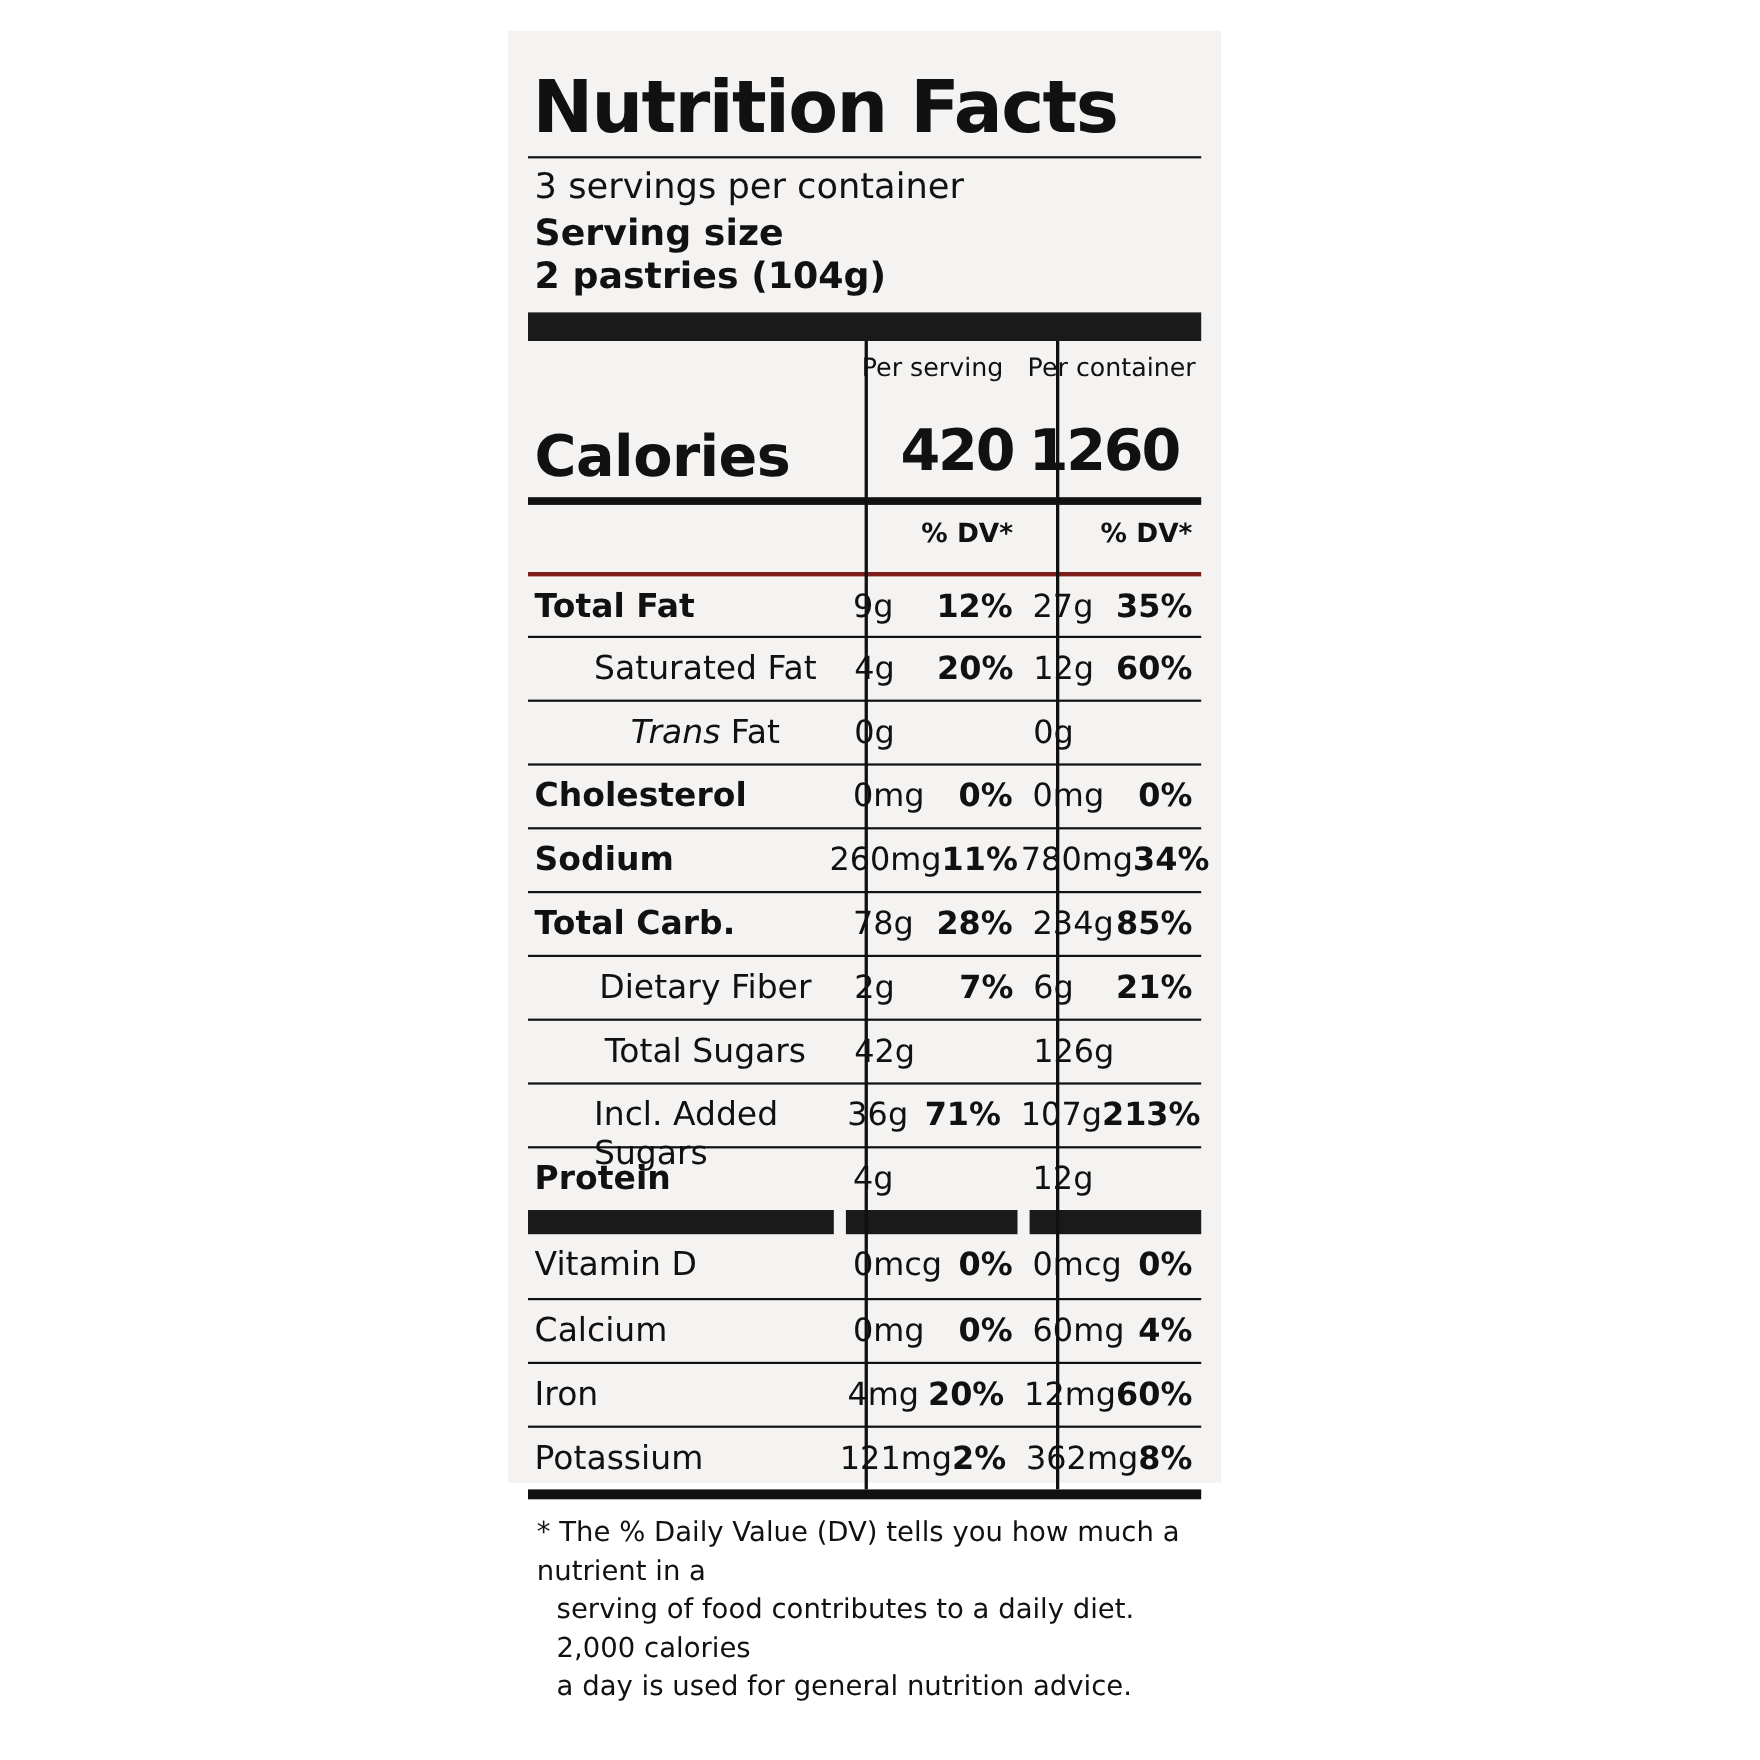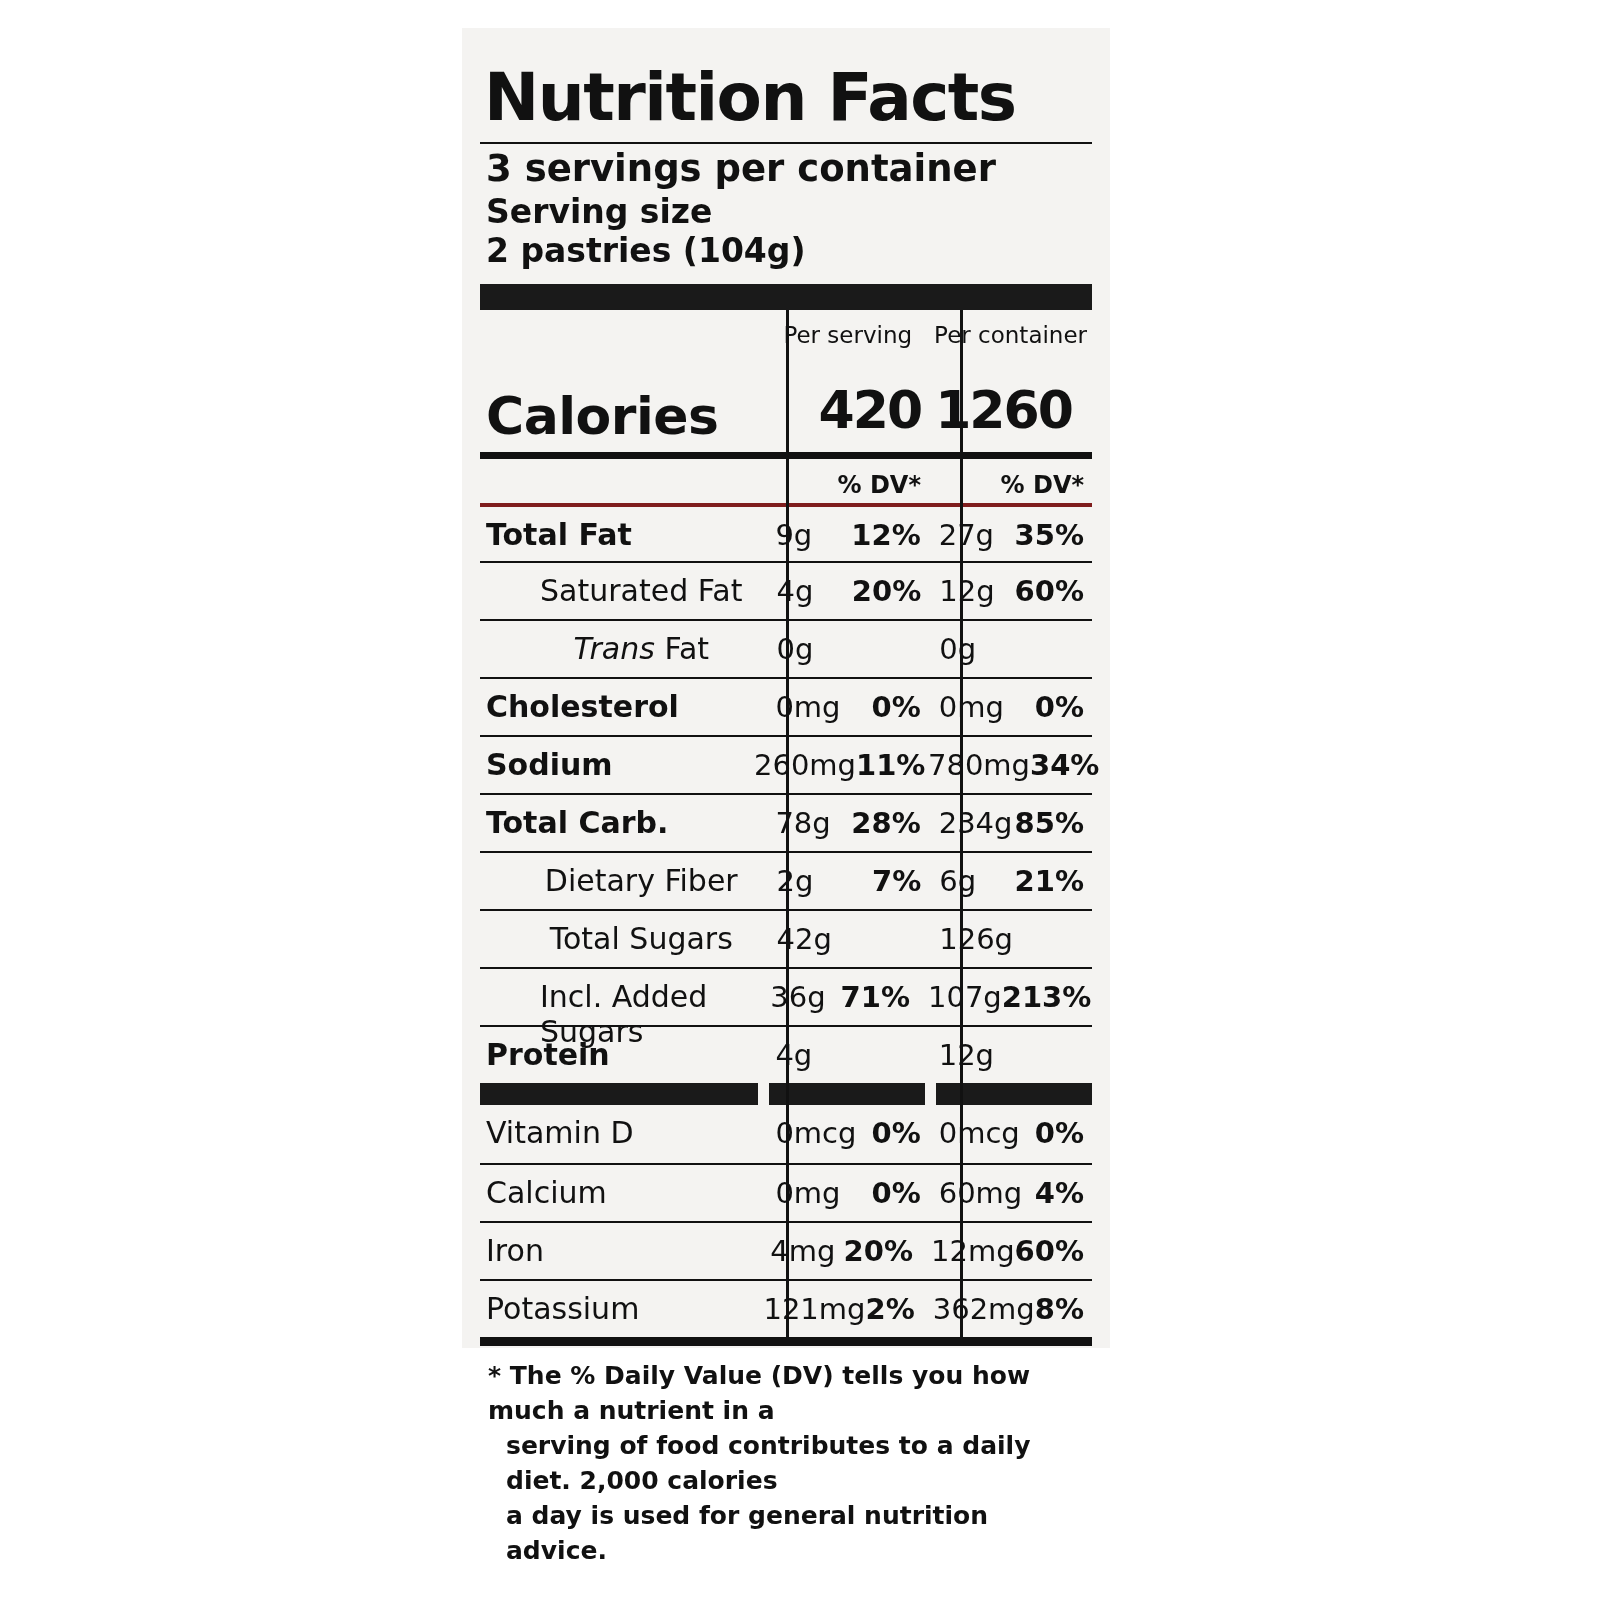--- a/index.html
+++ b/index.html
@@ -38,24 +38,23 @@
     letter-spacing: -1.5px;
     margin: 22px 0 0 0;
     padding-left: 4px;
   }
   .rule-hair {
     height: 2px;
     background: #111;
     margin: 6px 0 4px 0;
   }
   .servings {
-    font-size: 37px;
+    font-size: 32px;
     line-height: 42px;
     padding-left: 6px;
-    font-weight: bold;
   }
   .serving-size-row {
     display: flex;
     justify-content: flex-start;
     align-items: baseline;
     font-size: 33px;
     font-weight: bold;
     padding: 2px 6px 0 6px;
     flex-direction: column;
   }
@@ -124,21 +123,21 @@
   }
 
   .rule-med {
     height: 7px;
     background: #111;
   }
 
   .dv-row {
     display: flex;
     padding-top: 12px;
-    padding-bottom: 4px;
+    padding-bottom: 21px;
   }
   .dv-row .spacer { width: 306px; }
   .dv-row .dv {
     width: 174px;
     text-align: right;
     font-size: 24px;
     font-weight: bold;
     padding-right: 8px;
     box-sizing: border-box;
   }
@@ -197,21 +196,20 @@
   .bottom-rule {
     height: 9px;
     background: #111;
     margin-top: 0px;
   }
 
   .footnote {
     font-size: 25px;
     line-height: 35px;
     padding: 12px 10px 0 8px;
-    font-weight: bold;
   }
   .footnote .ind { display: block; padding-left: 18px; }
 </style>
 </head>
 <body>
 
 <div class="panel">
   <div class="inner">
 
     <div class="title">Nutrition Facts</div>

